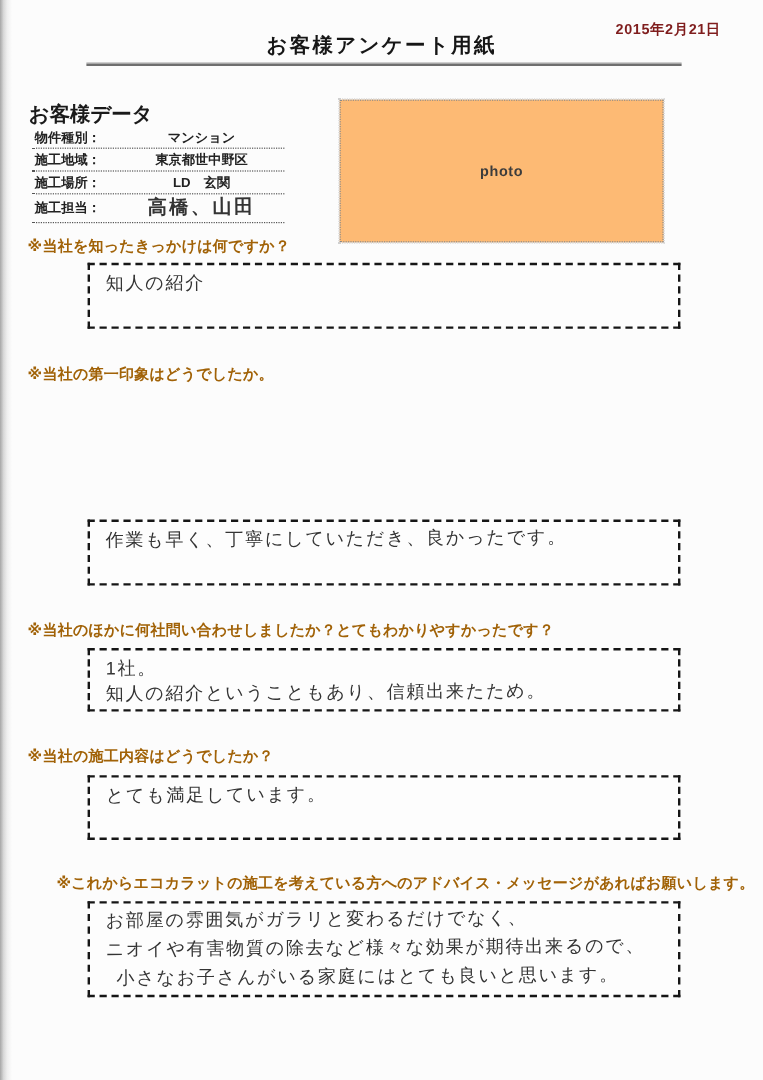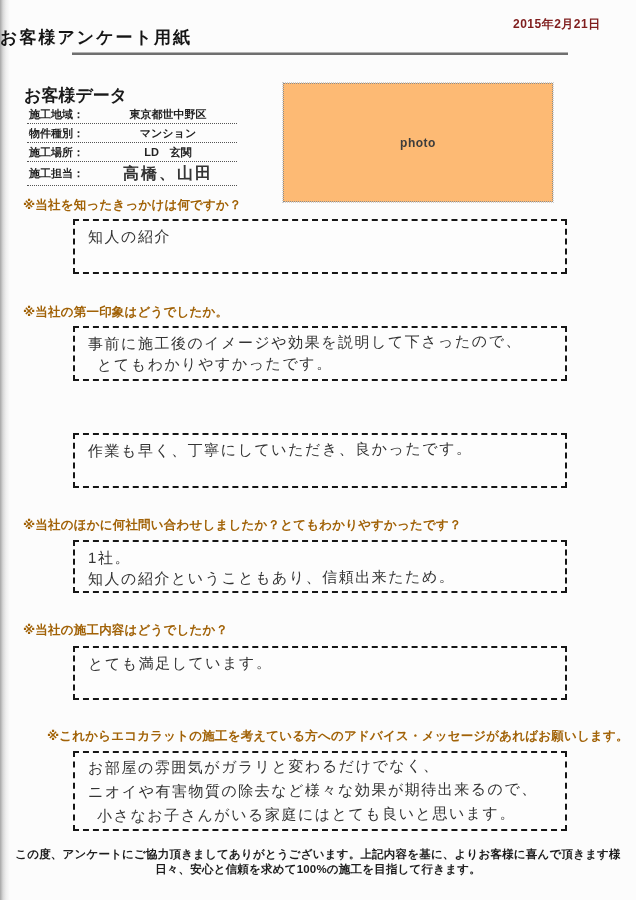--- a/index.html
+++ b/index.html
@@ -18,21 +18,21 @@
   .scan-edge {
     position:absolute; left:0; top:0; width:10px; height:100%;
     background:linear-gradient(90deg,#a6a6a6 0px,#d8d8d8 3px,#efefef 6px,rgba(255,255,255,0) 10px);
   }
   .date {
     position:absolute; top:16px; left:513px;
     font-size:12px; font-weight:bold; letter-spacing:0.5px; color:#7f1d1d;
   }
   .title {
     position:absolute; top:26px; left:0; width:636px;
-    font-size:17px; font-weight:bold; letter-spacing:2px; color:#161616;
+    text-align:center; font-size:17px; font-weight:bold; letter-spacing:2px; color:#161616;
   }
   .title-rule {
     position:absolute; top:52px; left:72px; width:496px; height:2px;
     border-top:1px solid #b2b2b2; border-bottom:2px solid #6f6f6f;
   }
   .section-label {
     position:absolute; top:84px; left:24px;
     font-size:17px; font-weight:bold; color:#1a1a1a;text-align:center;
   }
   .data-table {
@@ -83,26 +83,26 @@
   <div class="scan-edge"></div>
 
   <div class="date">2015年2月21日</div>
   <div class="title">お客様アンケート用紙</div>
   <div class="title-rule"></div>
 
   <div class="section-label">お客様データ</div>
 
   <div class="data-table">
     <div class="data-row">
+      <span class="field-label">物件種別：</span>
+      <span class="field-value">マンション</span>
+    </div>
+    <div class="data-row">
       <span class="field-label">施工地域：</span>
       <span class="field-value">東京都世中野区</span>
-    </div>
-    <div class="data-row">
-      <span class="field-label">物件種別：</span>
-      <span class="field-value">マンション</span>
     </div>
     <div class="data-row">
       <span class="field-label">施工場所：</span>
       <span class="field-value">LD　玄関</span>
     </div>
     <div class="data-row">
       <span class="field-label">施工担当：</span>
       <span class="field-value hand" style="font-size:16px; letter-spacing:2px;">高橋、山田</span>
     </div>
   </div>
@@ -110,24 +110,20 @@
   <div class="photo-box">
     <span class="photo-label">photo</span>
   </div>
 
   <div class="q" style="top:197px;">※当社を知ったきっかけは何ですか？</div>
   <div class="abox" style="top:219px; height:55px;">
     <div class="hand">知人の紹介</div>
   </div>
 
   <div class="q" style="top:304px;">※当社の第一印象はどうでしたか。</div>
-  <div class="abox" style="top:326px; height:55px;">
-    <div class="hand">事前に施工後のイメージや効果を説明して下さったので、</div>
-    <div class="hand ind">とてもわかりやすかったです。</div>
-  </div>
 
   <div class="abox" style="top:433px; height:55px;">
     <div class="hand">作業も早く、丁寧にしていただき、良かったです。</div>
   </div>
 
   <div class="q" style="top:517px;">※当社のほかに何社問い合わせしましたか？とてもわかりやすかったです？</div>
   <div class="abox" style="top:540px; height:53px;">
     <div class="hand">1社。</div>
     <div class="hand">知人の紹介ということもあり、信頼出来たため。</div>
   </div>
@@ -137,17 +133,13 @@
     <div class="hand">とても満足しています。</div>
   </div>
 
   <div class="q" style="top:728px;margin-left:24px;">※これからエコカラットの施工を考えている方へのアドバイス・メッセージがあればお願いします。</div>
   <div class="abox tall" style="top:751px; height:80px; padding-top:3px;font-family:Liberation Serif, serif;">
     <div class="hand">お部屋の雰囲気がガラリと変わるだけでなく、</div>
     <div class="hand">ニオイや有害物質の除去など様々な効果が期待出来るので、</div>
     <div class="hand ind">小さなお子さんがいる家庭にはとても良いと思います。</div>
   </div>
 
-  <div class="footer">
-    <div>この度、アンケートにご協力頂きましてありがとうございます。上記内容を基に、よりお客様に喜んで頂きます様</div>
-    <div>日々、安心と信頼を求めて100%の施工を目指して行きます。</div>
-  </div>
 </div>
 
 </body></html>

